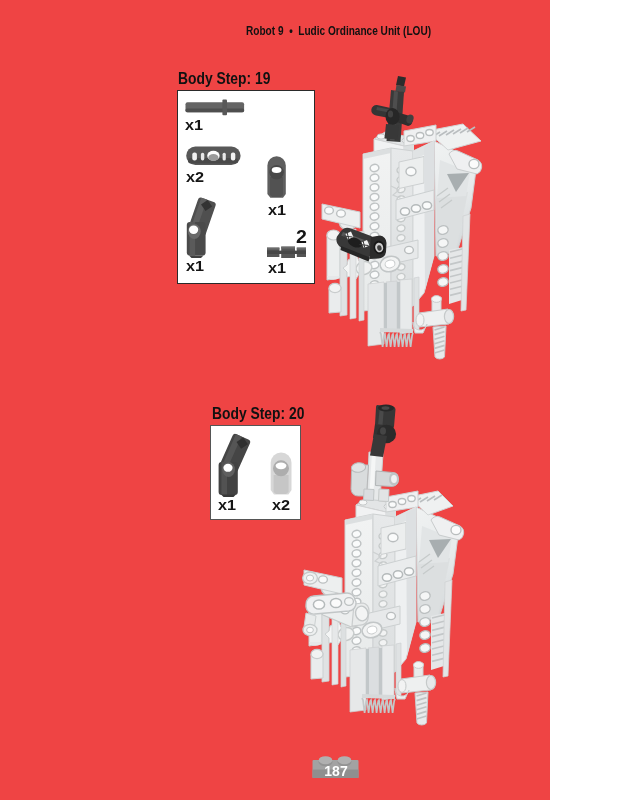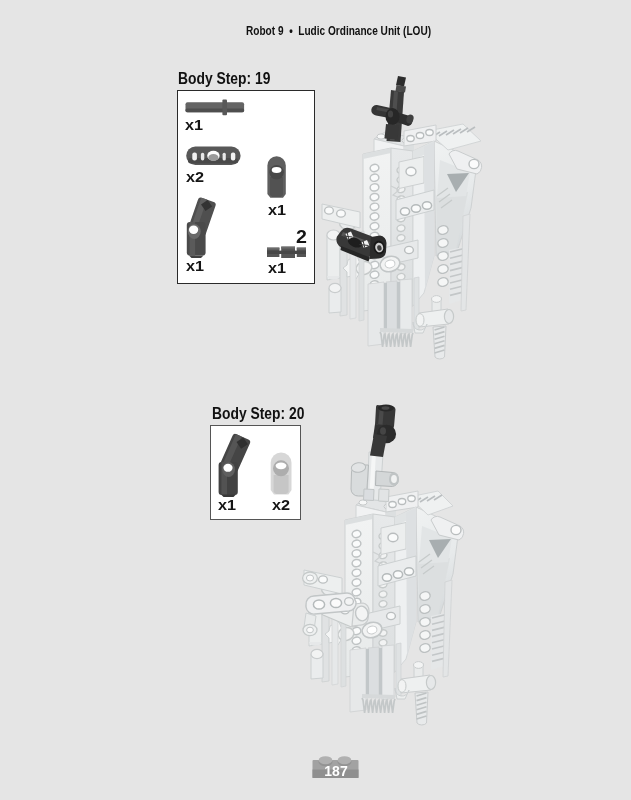--- a/index.html
+++ b/index.html
@@ -1,16 +1,16 @@
 <!DOCTYPE html>
 <html><head>
 <meta charset="utf-8">
 <style>
   html,body{margin:0;padding:0;background:#fff;}
-  #page{position:relative;width:631px;height:800px;background:#e5e5e5;overflow:hidden;
+  #page{position:relative;width:550px;height:800px;background:#ef4444;overflow:hidden;
         font-family:"Liberation Sans",sans-serif;}
   .hdr{position:absolute;font-weight:bold;color:#111;white-space:nowrap;}
   .lbl{position:absolute;font-weight:bold;color:#151515;white-space:nowrap;transform:scaleX(1.12);transform-origin:0 0;}
 </style>
 </head>
 <body>
 <div id="page">
 
   <div class="hdr" style="left:246px;top:24px;font-size:12.3px;transform:scaleX(0.82);transform-origin:0 0;">Robot&nbsp;9&nbsp;&nbsp;•&nbsp;&nbsp;Ludic Ordinance Unit (LOU)</div>
 

